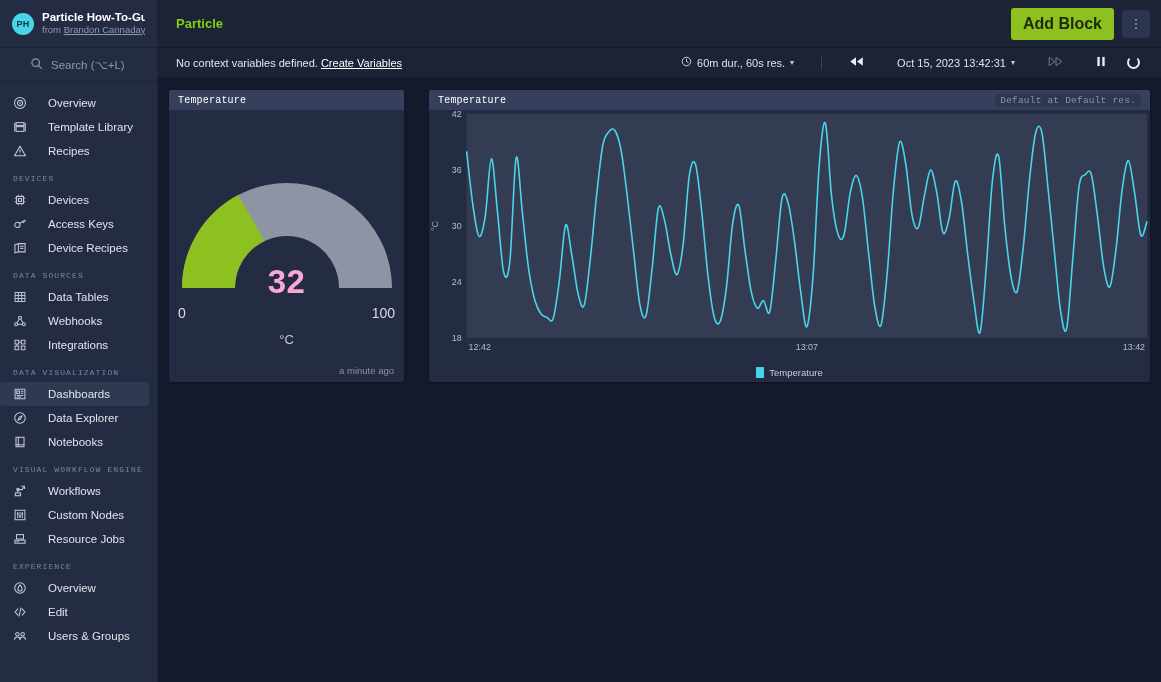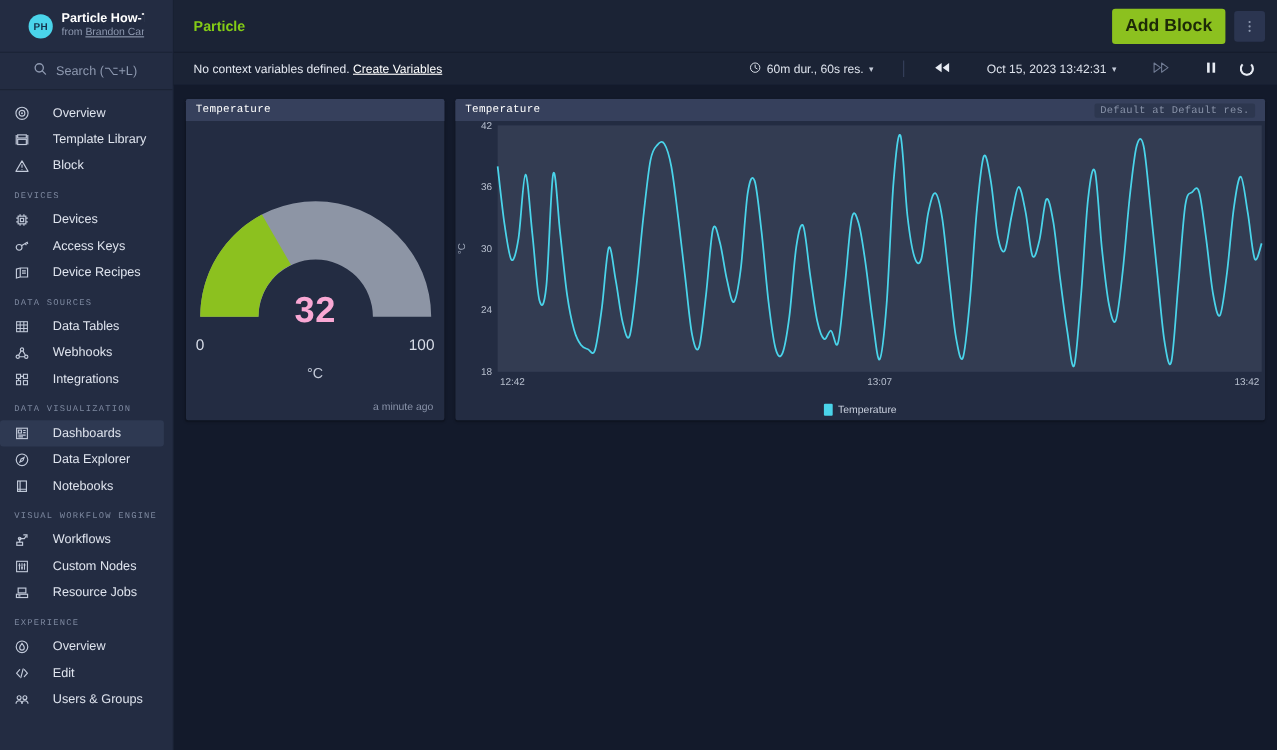--- a/index.html
+++ b/index.html
@@ -15,21 +15,21 @@
   .sidebar {
     width: 158px; height: 682px;
     background: #232c42;
     border-right: 1px solid #1b2335;
     display: flex; flex-direction: column;
     flex: 0 0 158px;
     overflow: hidden;
   }
   .brand {
     height: 48px; display: flex; align-items: center;
-    padding: 0 26px; gap: 8px;
+    padding: 0 12px; gap: 8px;
     border-bottom: 1px solid #1b2335;
     background: #232c42;
   }
   .brand-avatar {
     width: 22px; height: 22px; border-radius: 50%;
     background: #4ad4ea; color: #14304a;
     font-size: 9px; font-weight: bold;
     display: flex; align-items: center; justify-content: center;
     flex: 0 0 22px; letter-spacing: .2px;
   }
@@ -104,21 +104,21 @@
   .tb-sep { width: 1px; height: 15px; background: #37415c; margin: 0 3px; }
   .caret { font-size: 8px; color: #c5cbd9; }
   .tb-icon { display: block; color: #dde2ec; }
   .tb-dim { color: #6f7a92; }
   .spinner {
     width: 13px; height: 13px; border-radius: 50%;
     border: 2px solid #e8ecf4; border-top-color: transparent; display: block;
   }
 
   
-  .canvas { flex: 1; padding: 12px 11px; display: flex; gap: 10px; align-items: flex-start; }
+  .canvas { flex: 1; padding: 12px 11px; display: flex; gap: 25px; align-items: flex-start; }
 
   .block {
     background: #232c42; border-radius: 2px;
     display: flex; flex-direction: column;
     box-shadow: 0 1px 2px rgba(0,0,0,.3);
   }
   .block-gauge { width: 235px; height: 292px; }
   .block-chart { flex: 1; height: 292px; min-width: 0; }
 
   .block-head {
@@ -205,21 +205,21 @@
         <span>Template Library</span>
       </div>
       <div class="nav-item">
         <span class="nav-icon">
             <svg viewBox="0 0 16 16" fill="none" stroke="#c2cada" stroke-width="1.2" stroke-linejoin="round">
               <path d="M8 2.6 L14.3 13.4 L1.7 13.4 Z"></path>
               <line x1="8" y1="6.4" x2="8" y2="9.8"></line>
               <circle cx="8" cy="11.5" r=".55" fill="#c2cada" stroke="none"></circle>
             </svg>
           </span>
-        <span>Block</span>
+        <span>Recipes</span>
       </div>
 
       <div class="nav-group-label">DEVICES</div>
       <div class="nav-item">
         <span class="nav-icon">
             <svg viewBox="0 0 16 16" fill="none" stroke="#c2cada" stroke-width="1.2">
               <rect x="4" y="4" width="8" height="8"></rect>
               <rect x="6.3" y="6.3" width="3.4" height="3.4"></rect>
               <line x1="6" y1="4" x2="6" y2="2"></line>
               <line x1="10" y1="4" x2="10" y2="2"></line>

